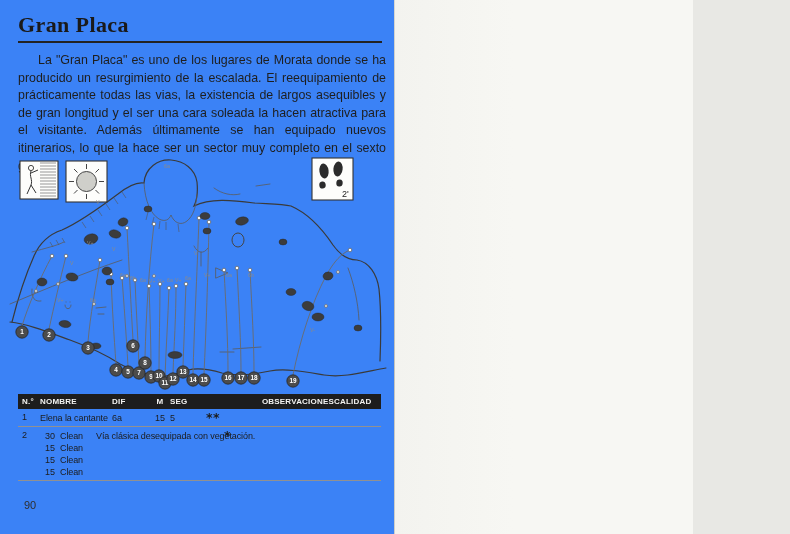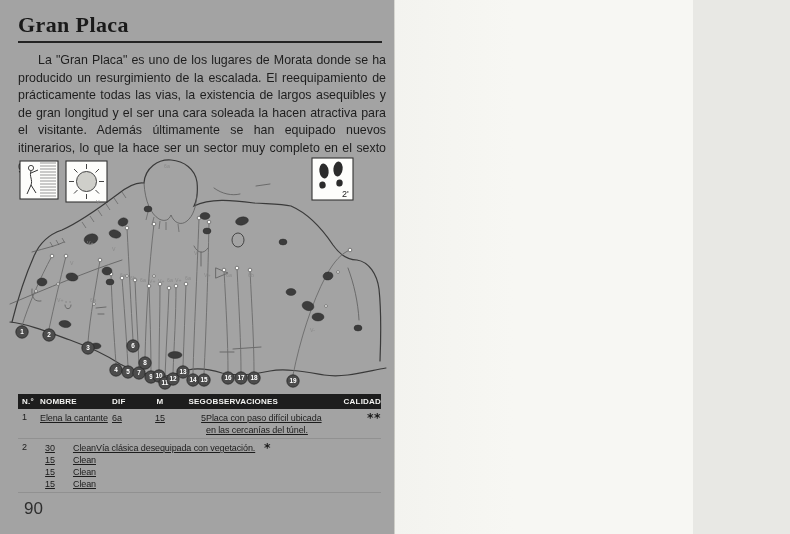--- a/index.html
+++ b/index.html
@@ -1,61 +1,61 @@
 <!DOCTYPE html>
 <html><head>
 <meta charset="utf-8">
 <style>
   html,body { margin:0; padding:0; background:#e8e8e4; }
   .sheet {
     position:relative; width:693px; height:534px; overflow:hidden;
-    background:#a3a3a3; font-family:"Liberation Sans", sans-serif; color:#1b1b1b;
+    background:#3b82f6; font-family:"Liberation Sans", sans-serif; color:#1b1b1b;
   }
   .page { position:absolute; top:0; height:534px; }
   .page-left  { left:0;   width:394px; }
   .page-right { left:395px; width:395px; background:linear-gradient(90deg,#f3f3ef, #f7f7f3 30%); }
   .gutter { position:absolute; left:394px; top:0; width:1px; height:534px;
             background:linear-gradient(#d8d8d3, #b9b9b3 40%, #cfcfc9); }
 
   .title {
     position:absolute; left:18px; top:12px; width:364px;
     font-family:"Liberation Serif", serif; font-weight:bold; font-size:22px;
     letter-spacing:0.4px; color:#1a1a1a;
     border-bottom:2px solid #232323; padding-bottom:3px;
   }
   .intro {
     position:absolute; left:18px; top:52px; width:368px;
     font-size:12.4px; line-height:1.42; text-align:justify; text-indent:20px;
     color:#1e1e1e;
   }
   .topo { position:absolute; left:8px; top:156px; }
 
-  .pageno { position:absolute; font-size:17px; color:#2e2e2e; }
+  .pageno { position:absolute; font-size:11px; color:#2e2e2e; }
   .pageno-left  { left:24px;  top:499px; }
 
   
   .rtable { position:absolute; font-size:9px; letter-spacing:-0.1px; color:#1c1c1c; }
   .tbl-left  { left:18px;  top:394px; width:363px; }
   .t-head { display:flex; background:#1d1d1d; color:#f3f3f1; height:15px; line-height:15px;
             font-size:8px; font-weight:bold; letter-spacing:0.2px; }
   .t-row  { display:flex; border-bottom:1px solid #919191; padding:3px 0 2px 0; }
   .c { box-sizing:border-box; }
-  .ln { line-height:12px; white-space:nowrap;text-decoration:underline; }
+  .ln { line-height:12px; white-space:nowrap; }
   .t-head .c { overflow:hidden; }
   .c1 .ln { overflow:visible; }
   .stars { font-family:"DejaVu Sans", sans-serif; font-size:12.5px; line-height:12px;
            font-weight:bold; letter-spacing:0.5px; }
 
   .tbl-left .c0 { width:22px; padding-left:4px; }
   .tbl-left .c1 { width:72px; }
   .tbl-left .c2 { width:38px; }
   .tbl-left .c3 { width:20px; text-align:center; }
-  .tbl-left .c4 { width:36px; text-align:right; }
-  .tbl-left .c5 { width:128px; }
-  .tbl-left .c6 { width:47px; text-align:right; }
+  .tbl-left .c4 { width:36px; text-align:left; }
+  .tbl-left .c5 { width:128px;text-align:right; }
+  .tbl-left .c6 { width:47px; text-align:left; }
 
   
   .crag  { fill:none; stroke:#3a3a3a; stroke-width:1.2; stroke-linecap:round; }
   .feat  { fill:none; stroke:#5c5c5c; stroke-width:0.8; stroke-linecap:round; }
   .route { fill:none; stroke:#6b6b6b; stroke-width:0.9; }
   .bolt  { fill:#fdfdfb; stroke:#666; stroke-width:0.8; }
   .veg   { fill:#3c3c3c; stroke:#222; stroke-width:0.4; }
   .hatch { stroke:#555; stroke-width:0.6; }
   .mark-c{ fill:#4c4c4c; stroke:#1f1f1f; stroke-width:0.7; }
   .mark-t{ fill:#ffffff; font-weight:bold; font-size:6.4px; font-family:"Liberation Sans",sans-serif; }
@@ -276,24 +276,20 @@
           </div>
           <div class="c c2">
             <div class="ln">6a</div>
           </div>
           <div class="c c3">
             <div class="ln">15</div>
           </div>
           <div class="c c4">
             <div class="ln">5</div>
           </div>
-          <div class="c c5">
-            <div class="ln">Placa con paso difícil ubicada</div>
-            <div class="ln">en las cercanías del túnel.</div>
-          </div>
           <div class="c c6 stars">**</div>
         </div>
         <div class="t-row">
           <div class="c c0">2</div>
           <div class="c c3">
             <div class="ln">30</div>
             <div class="ln">15</div>
             <div class="ln">15</div>
             <div class="ln">15</div>
           </div>

